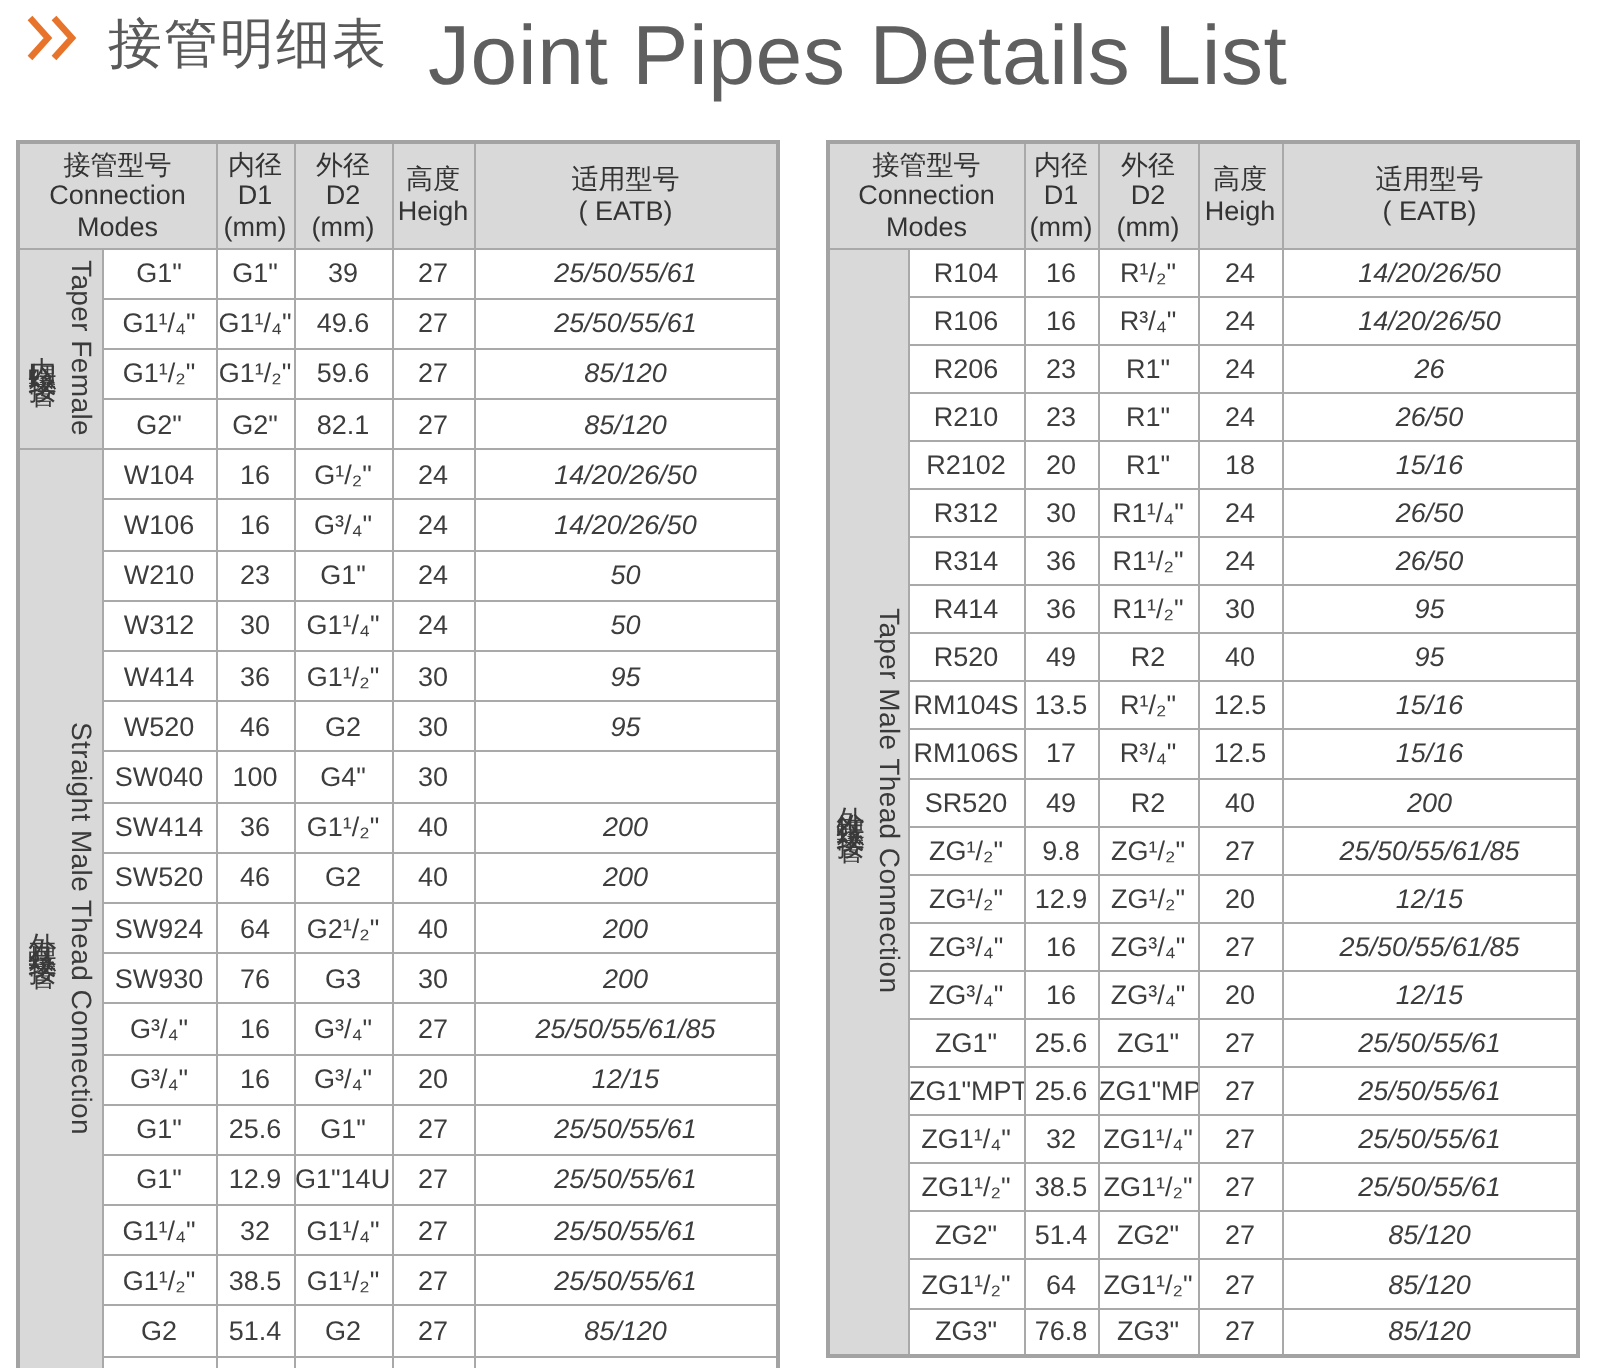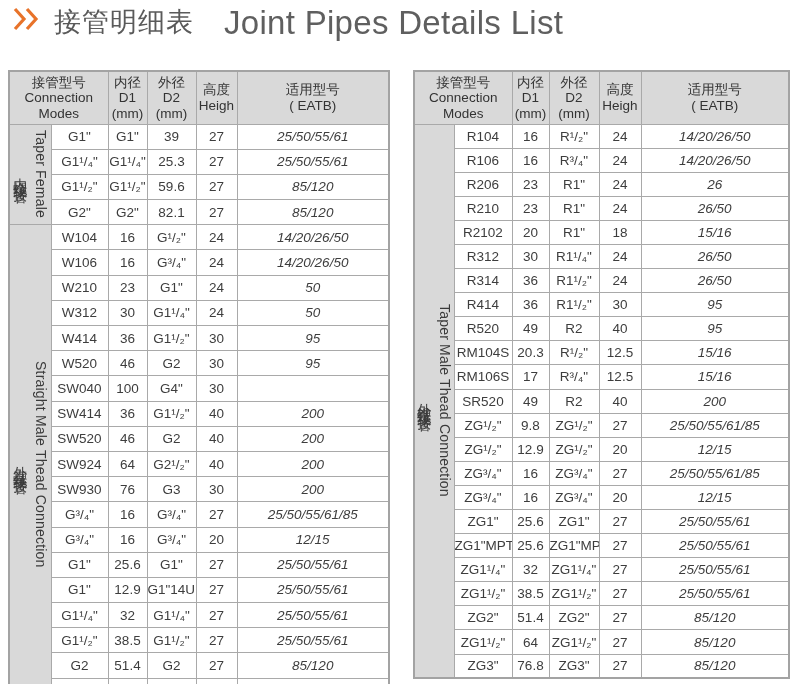--- a/index.html
+++ b/index.html
@@ -2,21 +2,21 @@
 <html><head>
 <meta charset="utf-8">
 <style>
   html, body { margin:0; padding:0; background:#ffffff; }
   body { width:800px; height:684px; position:relative; overflow:hidden;
          font-family:"Liberation Sans", "DejaVu Sans", sans-serif; color:#3a3a3a; }
   .title { position:absolute; left:10px; top:4px; height:44px; display:flex; }
   .chev { width:40px; height:30px; position:relative; }
   .chev svg { position:absolute; left:0; top:0; }
   .title-cn { font-size:27px; color:#5a5a5a; letter-spacing:1px; margin-left:4px; font-family:"DejaVu Sans", sans-serif; }
-  .title-en { font-size:33px; color:#5f5f5f; margin-left:30px; letter-spacing:0.3px; }
+  .title-en { font-size:42px; color:#5f5f5f; margin-left:20px; letter-spacing:0.3px; }
   table.spec { position:absolute; top:70px; border-collapse:collapse; table-layout:fixed; }
   table.spec td, table.spec th { border:1px solid #a9a9a9; padding:0; text-align:center; vertical-align:middle;
          font-size:13.5px; color:#3d3d3d; font-weight:normal; white-space:nowrap; overflow:hidden; }
   table.spec th { background:#d9d9d9; font-size:13.5px; line-height:15.5px; color:#333; }
   table.spec { border:2px solid #a3a3a3; }
   td.group { background:#d9d9d9; }
   .grp-wrap { display:flex; flex-direction:row-reverse; justify-content:center; align-items:center; height:100%; gap:3px; }
   .grp-en { writing-mode:vertical-rl; font-size:14px; color:#3a3a3a; letter-spacing:0.2px; }
   .grp-cn { writing-mode:vertical-rl; font-size:14px; color:#3a3a3a; letter-spacing:3px; font-family:"DejaVu Sans", sans-serif; }
   td.eatb { letter-spacing:0;font-style:italic; }
@@ -85,21 +85,21 @@
         </td>
         <td>G1"</td>
         <td>G1"</td>
         <td>39</td>
         <td>27</td>
         <td class="eatb">25/50/55/61</td>
       </tr>
       <tr>
         <td>G1¹/₄"</td>
         <td>G1¹/₄"</td>
-        <td>25.3</td>
+        <td>49.6</td>
         <td>27</td>
         <td class="eatb">25/50/55/61</td>
       </tr>
       <tr>
         <td>G1¹/₂"</td>
         <td>G1¹/₂"</td>
         <td>59.6</td>
         <td>27</td>
         <td class="eatb">85/120</td>
       </tr>
@@ -353,21 +353,21 @@
       </tr>
       <tr>
         <td>R520</td>
         <td>49</td>
         <td>R2</td>
         <td>40</td>
         <td class="eatb">95</td>
       </tr>
       <tr>
         <td>RM104S</td>
-        <td>20.3</td>
+        <td>13.5</td>
         <td>R¹/₂"</td>
         <td>12.5</td>
         <td class="eatb">15/16</td>
       </tr>
       <tr>
         <td>RM106S</td>
         <td>17</td>
         <td>R³/₄"</td>
         <td>12.5</td>
         <td class="eatb">15/16</td>

